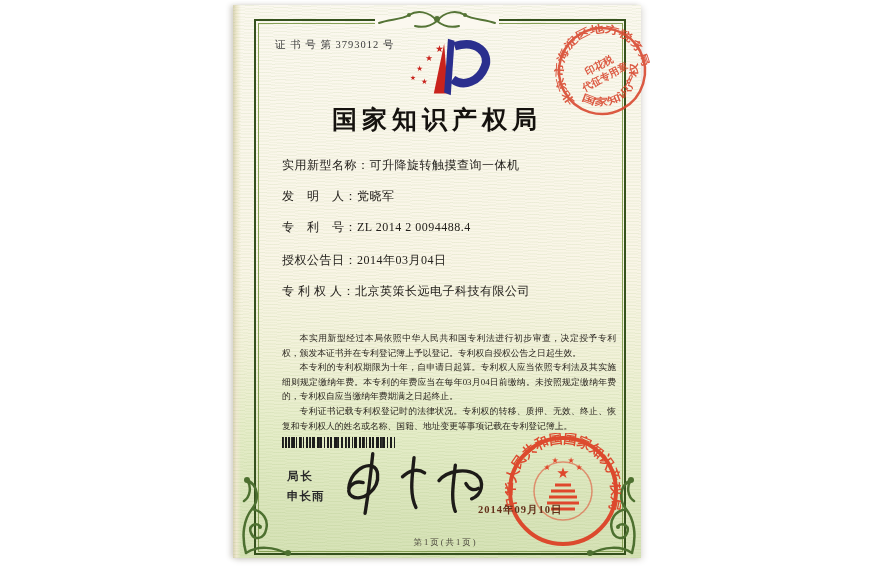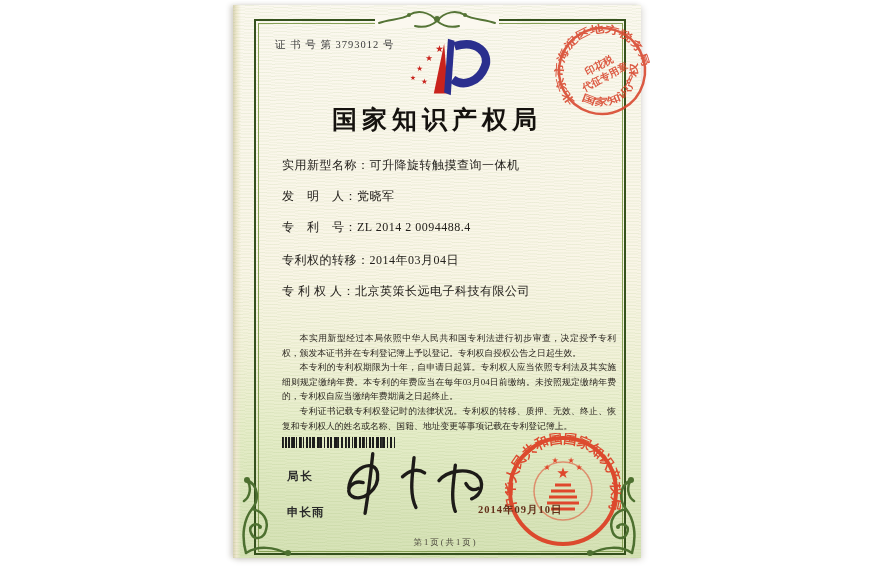--- a/index.html
+++ b/index.html
@@ -30,21 +30,21 @@
   .paras{position:absolute;left:49px;top:326px;width:334px;font-size:8.8px;line-height:14.6px;
          color:#2a251f;text-align:justify;text-justify:inter-ideograph;}
   .paras p{margin:0;text-indent:2em;font-family:Liberation Serif, serif;}
   .barcode{position:absolute;left:49px;top:432px;width:113px;height:11px;
          background:repeating-linear-gradient(90deg,#1c1c1c 0 1.5px,rgba(0,0,0,0) 1.5px 3.5px),
                     repeating-linear-gradient(90deg,#1c1c1c 0 1px,rgba(0,0,0,0) 1px 6px),
                     repeating-linear-gradient(90deg,rgba(28,28,28,.9) 0 2px,rgba(0,0,0,0) 2px 9px);}
   .signer-title{position:absolute;left:54px;top:464px;font-size:11.5px;font-weight:bold;color:#2a2a2a;
          font-family:"Liberation Sans","DejaVu Sans",sans-serif;letter-spacing:2px;}
   .signer-name{position:absolute;left:54px;top:484px;font-size:11.5px;font-weight:bold;color:#2a2a2a;
-         font-family:Liberation Serif, serif;letter-spacing:1px;margin-top:16px;}
+         font-family:Liberation Serif, serif;letter-spacing:1px;}
   .signature{position:absolute;left:97px;top:443px;z-index:4;}
   .issue-seal{position:absolute;left:272px;top:428px;z-index:5;opacity:.93;}
   .seal-date{position:absolute;left:245px;top:498px;z-index:6;font-size:10.5px;font-weight:bold;
          color:#63301a;letter-spacing:1px;}
   .tax-seal{position:absolute;left:321px;top:18px;z-index:5;transform:rotate(-28deg);opacity:.88;}
   .footer{position:absolute;left:0;right:0;top:532px;text-align:center;font-size:8.5px;
          color:#4a463c;letter-spacing:2px;padding-left:17px;}
 </style>
 </head>
 <body>
@@ -102,21 +102,21 @@
     <div class="field f0">
       <span>实用新型名称：</span><span>可升降旋转触摸查询一体机</span>
     </div>
     <div class="field f1">
       <span>发　明　人：</span><span>党晓军</span>
     </div>
     <div class="field f2">
       <span>专　利　号：</span><span>ZL 2014 2 0094488.4</span>
     </div>
     <div class="field f3">
-      <span>专利权的转移：</span><span>2014年03月04日</span>
+      <span>授权公告日：</span><span>2014年03月04日</span>
     </div>
     <div class="field f4">
       <span>专 利 权 人：</span><span>北京英策长远电子科技有限公司</span>
     </div>
 
     <div class="paras">
       <p>本实用新型经过本局依照中华人民共和国专利法进行初步审查，决定授予专利权，颁发本证书并在专利登记簿上予以登记。专利权自授权公告之日起生效。</p>
       <p>本专利的专利权期限为十年，自申请日起算。专利权人应当依照专利法及其实施细则规定缴纳年费。本专利的年费应当在每年03月04日前缴纳。未按照规定缴纳年费的，专利权自应当缴纳年费期满之日起终止。</p>
       <p>专利证书记载专利权登记时的法律状况。专利权的转移、质押、无效、终止、恢复和专利权人的姓名或名称、国籍、地址变更等事项记载在专利登记簿上。</p>
     </div>

